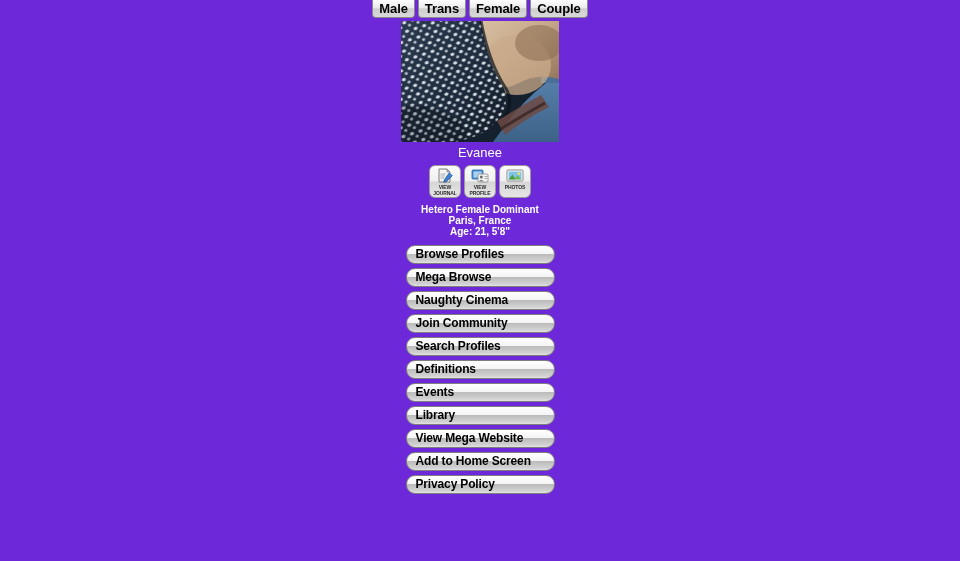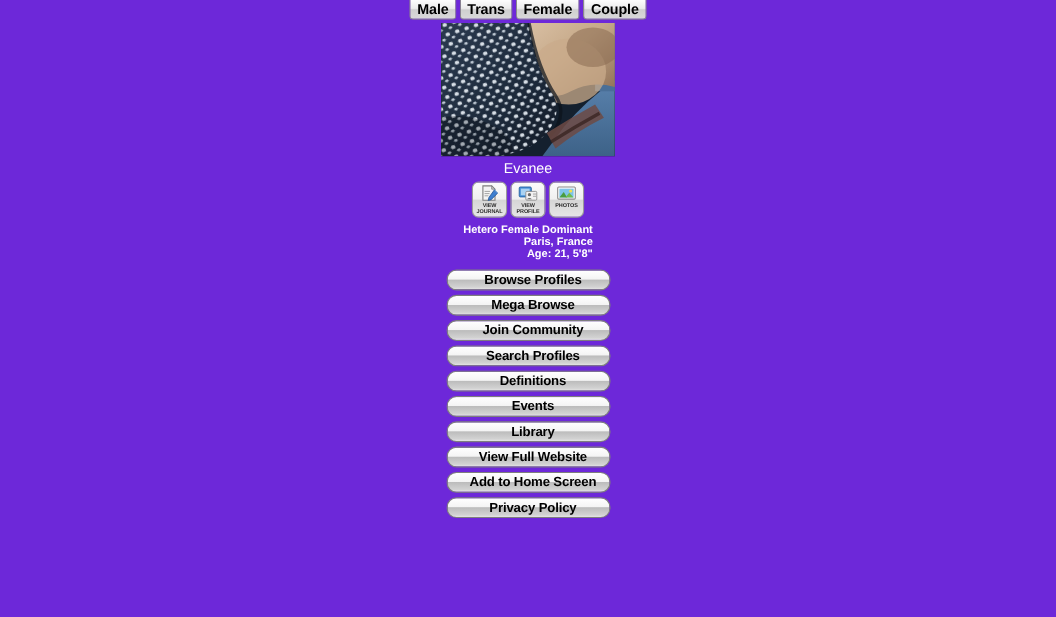--- a/index.html
+++ b/index.html
@@ -112,21 +112,21 @@
     color: #2b2b2b;
     text-align: center;
     line-height: 6px;
     letter-spacing: -0.1px;
     width: 100%;
   }
 
   
   .meta {
     margin-top: 6px;
-    text-align: right;
+    text-align: center;
     font-size: 10px;
     font-weight: bold;
     line-height: 11px;
     color: #ffffff;
   }
 
   
   .menu {
     margin-top: 8px;
     display: flex;
@@ -138,21 +138,21 @@
     height: 19px;
     border-radius: 9px;
     border: 1px solid #7e7e7e;
     box-sizing: border-box;
     background: linear-gradient(to bottom, #ffffff 0%, #f4f4f4 46%, #bcbcbc 50%, #d2d2d2 88%, #e4e4e4 100%);
     color: #000000;
     font-size: 12px;
     font-weight: bold;
     line-height: 17px;
     padding-left: 9px;
-    text-align: center;
+    text-align: left;
     white-space: nowrap;
     overflow: hidden;
     letter-spacing: -0.15px;
   }
 </style>
 </head>
 <body>
 
 <div class="page">
   <div class="column">
@@ -273,25 +273,26 @@
 
     <div class="meta">
       <div>Hetero Female Dominant</div>
       <div>Paris, France</div>
       <div>Age: 21, 5'8"</div>
     </div>
 
     <div class="menu">
       <div class="menu-btn">Browse Profiles</div>
       <div class="menu-btn">Mega Browse</div>
+      <div class="menu-btn">Naughty Cinema</div>
       <div class="menu-btn">Join Community</div>
       <div class="menu-btn">Search Profiles</div>
       <div class="menu-btn">Definitions</div>
       <div class="menu-btn">Events</div>
       <div class="menu-btn">Library</div>
-      <div class="menu-btn">View Full Website</div>
+      <div class="menu-btn">View Mega Website</div>
       <div class="menu-btn">Add to Home Screen</div>
       <div class="menu-btn">Privacy Policy</div>
 
     </div>
 
   </div>
 </div>
 
 </body></html>

